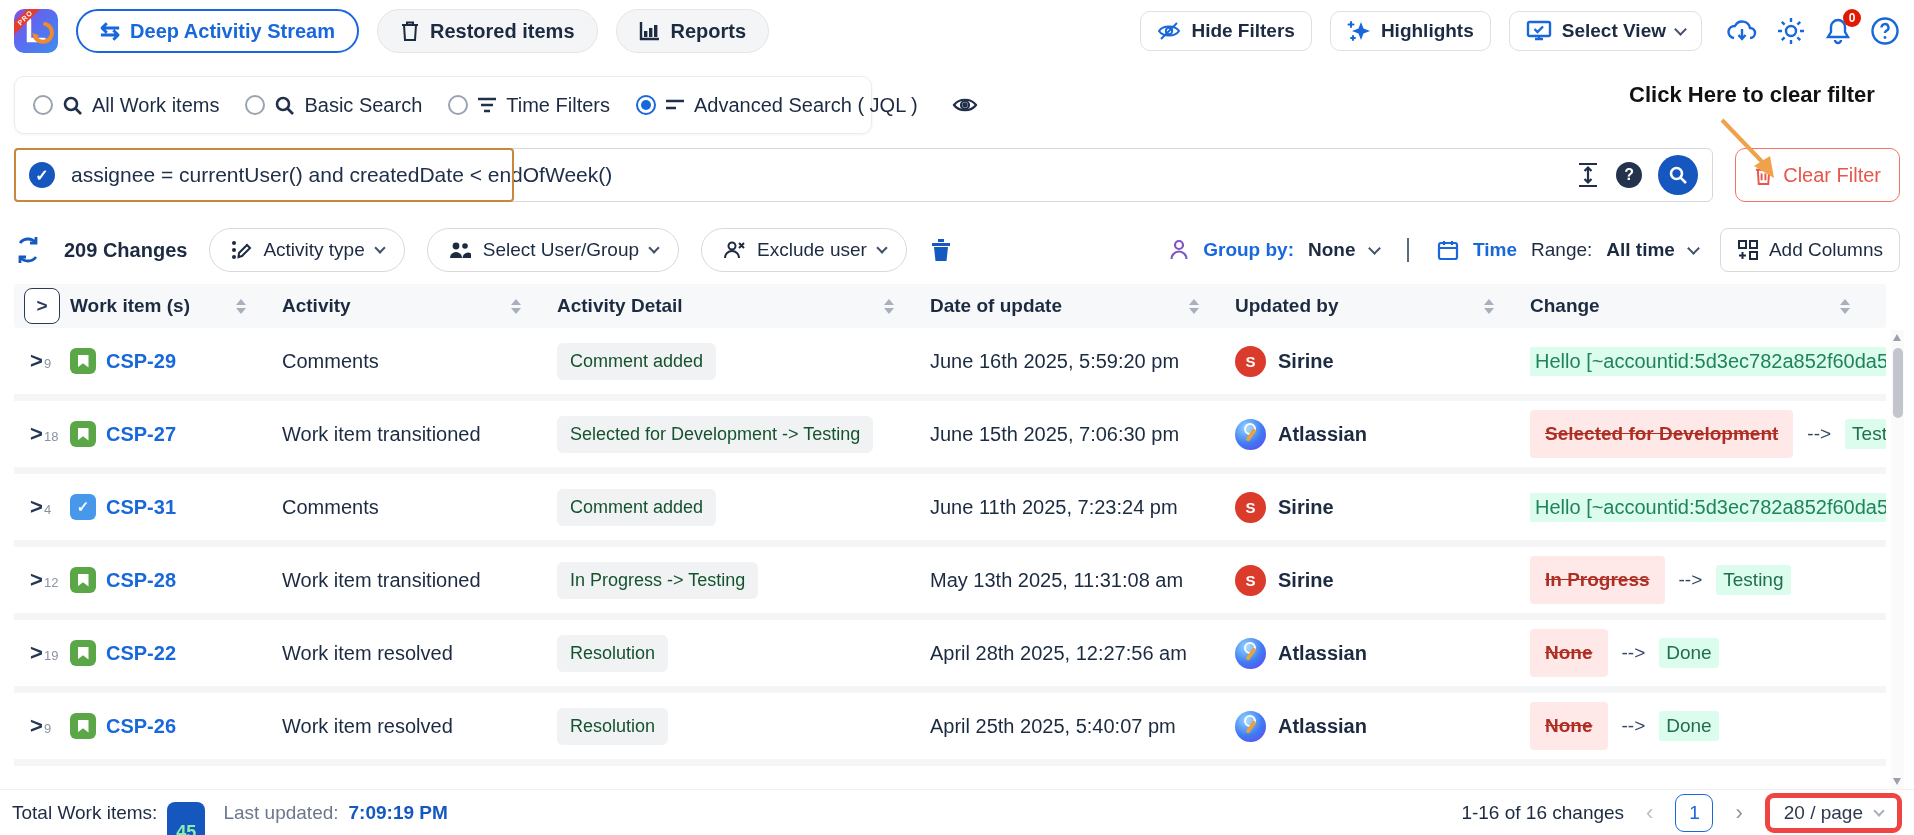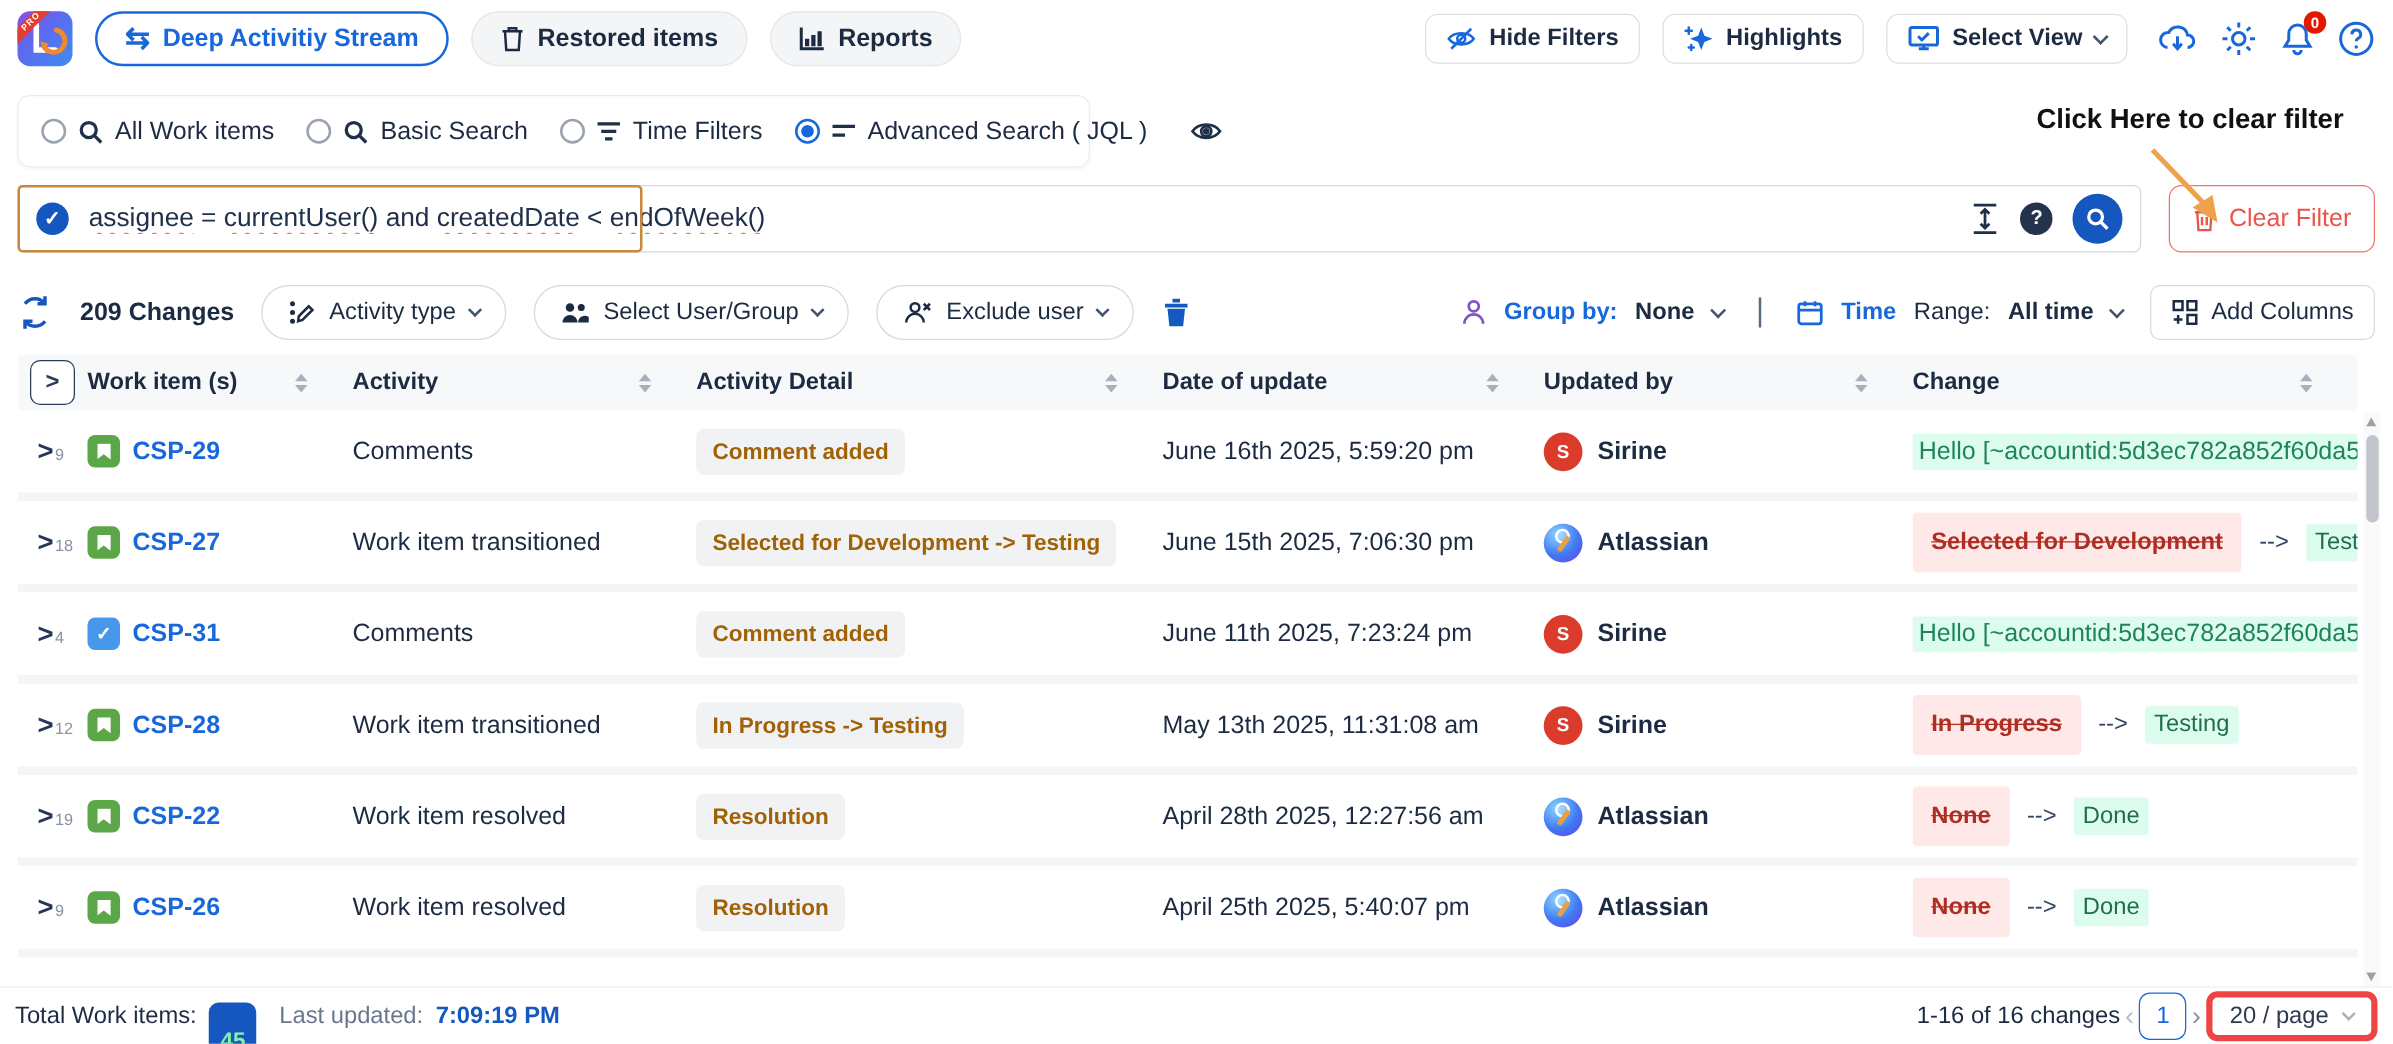--- a/index.html
+++ b/index.html
@@ -85,21 +85,21 @@
   .c-exp{position:relative;padding-left:16px;}
   .exp-chev{font-size:22px;font-weight:600;color:#243757;cursor:pointer;}
   .exp-badge{position:absolute;top:8px;left:30px;font-size:13px;color:#8993a4;}
   .c-key{display:flex;align-items:center;gap:10px;}
   .type-icon{width:26px;height:26px;border-radius:6px;flex:none;display:flex;align-items:center;justify-content:center;}
   .type-icon.story{background:#5ba747;}
   .type-icon.story .bm{width:11px;height:13px;background:#fff;
     clip-path:polygon(0 0,100% 0,100% 100%,50% 68%,0 100%);}
   .type-icon.task{background:#4798eb;color:#fff;font-size:15px;font-weight:bold;}
   .issue-key{color:var(--blue);font-weight:bold;cursor:pointer;text-decoration:none;}
-  .chip{display:inline-block;background:var(--chipbg);border-radius:6px;padding:8px 13px;font-size:18px;color:#a16207;font-weight:bold;}
+  .chip{display:inline-block;background:var(--chipbg);border-radius:6px;padding:8px 13px;font-size:18px;color:#14532d;}
   .c-user{display:flex;align-items:center;gap:12px;font-weight:600;}
   .avatar{width:31px;height:31px;border-radius:50%;flex:none;display:flex;align-items:center;justify-content:center;}
   .avatar.sirine{background:#da3b2b;color:#fff;font-size:15px;font-weight:bold;}
   .avatar.atlassian{background:radial-gradient(circle at 35% 28%,#8ed4ff 0%,#3f79f2 55%,#6a3df0 100%);position:relative;}
   .avatar.atlassian::after{content:"";position:absolute;width:4px;height:14px;background:#e8a23f;
     transform:rotate(35deg);border-radius:2px;top:9px;left:14px;}
   .avatar.atlassian::before{content:"";position:absolute;width:8px;height:8px;border:2px solid #fff;
     border-radius:50%;top:4px;left:9px;background:rgba(255,255,255,.25);}
   .c-change{overflow:hidden;white-space:nowrap;display:flex;align-items:center;gap:14px;}
   .comment-change{background:var(--greenbg);color:var(--greentx);font-size:20px;padding:3px 5px;}
@@ -113,21 +113,21 @@
   .vscroll .tri-up{position:absolute;top:4px;left:2px;width:0;height:0;border-left:4.5px solid transparent;
     border-right:4.5px solid transparent;border-bottom:7px solid #9aa1ab;}
   .vscroll .tri-dn{position:absolute;bottom:4px;left:2px;width:0;height:0;border-left:4.5px solid transparent;
     border-right:4.5px solid transparent;border-top:7px solid #9aa1ab;}
   
   .footer{height:46px;flex:none;display:flex;align-items:center;padding:0 12px;gap:10px;background:#fff;
     border-top:1px solid #f0f0f0;font-size:19px;z-index:3;}
   .total-badge{background:#1557bf;color:#86efac;font-weight:bold;border-radius:8px;padding:20px 9px;font-size:18px;margin-top:39px;}
   .muted{color:var(--gray);}
   .time-blue{color:#1558c0;font-weight:bold;}
-  .pager{margin-left:auto;display:flex;align-items:center;gap:4px;color:#1c2b41;}
+  .pager{margin-left:auto;display:flex;align-items:center;gap:22px;color:#1c2b41;}
   .pgnav{color:#b8bfc9;font-size:22px;cursor:pointer;}
   .pgnav.next{color:#8a93a0;}
   .pgbox{width:38px;height:38px;border:1.5px solid var(--blue);border-radius:9px;color:var(--blue);font-size:19px;
     display:flex;align-items:center;justify-content:center;cursor:pointer;background:#fff;}
   .psize{display:flex;align-items:center;gap:12px;height:40px;padding:0 14px;border:5px solid #ef4444;
     border-radius:9px;color:#2e3a4e;cursor:pointer;background:#fff;}
   .psize .chev{color:#aab1bb;width:8px;height:8px;border-width:2px;}
 </style>
 </head>
 <body>

